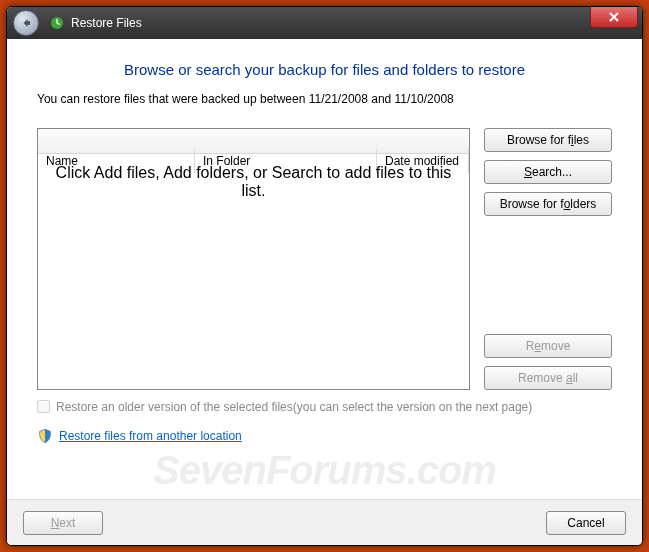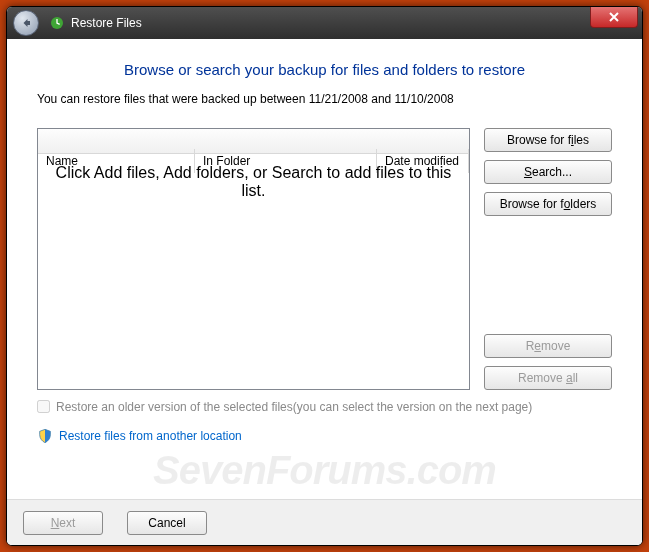--- a/index.html
+++ b/index.html
@@ -26,22 +26,22 @@
   .side-btns{width:128px;display:flex;flex-direction:column;gap:8px;}
   .btn{height:24px;border:1px solid #8a8a8a;border-radius:3px;background:linear-gradient(#fdfdfd,#e6e6e6);font-size:12px;cursor:pointer;padding:0 6px;font-family:inherit;}
   .btn u{text-decoration:underline;}
   .btn:disabled{color:#9b9b9b;cursor:default;}
   .spacer{flex:1;}
   .check-row{display:flex;align-items:flex-start;gap:6px;margin-top:10px;color:#6f6f6f;}
   .check-row input{margin:0;width:13px;height:13px;}
   .check-row.disabled{color:#8a8a8a;}
   .link-row{display:flex;align-items:center;gap:6px;margin-top:14px;}
   .shield{width:16px;height:16px;}
-  .link{color:#0066cc;cursor:pointer;font-size:12px;}
-  .footer{position:absolute;left:0;right:0;bottom:0;height:46px;background:#f0f0f0;border-top:1px solid #dcdcdc;display:flex;align-items:center;justify-content:flex-start;gap:24px;padding:0 16px;box-sizing:border-box;margin-top:36px;}
+  .link{color:#0066cc;text-decoration:underline;cursor:pointer;font-size:12px;}
+  .footer{position:absolute;left:0;right:0;bottom:0;height:46px;background:#f0f0f0;border-top:1px solid #dcdcdc;display:flex;align-items:center;justify-content:space-between;gap:4px;padding:0 16px;box-sizing:border-box;margin-top:36px;}
   .footer .btn{width:80px;}
   .watermark{position:absolute;left:0;right:0;bottom:52px;text-align:center;font-size:40px;font-weight:600;font-style:italic;color:rgba(0,0,0,.07);pointer-events:none;letter-spacing:-1px;font-family:"Segoe UI",sans-serif;}
 </style>
 </head>
 <body>
 
 <div class="outer">
   <div class="window">
 
     <div class="titlebar">

